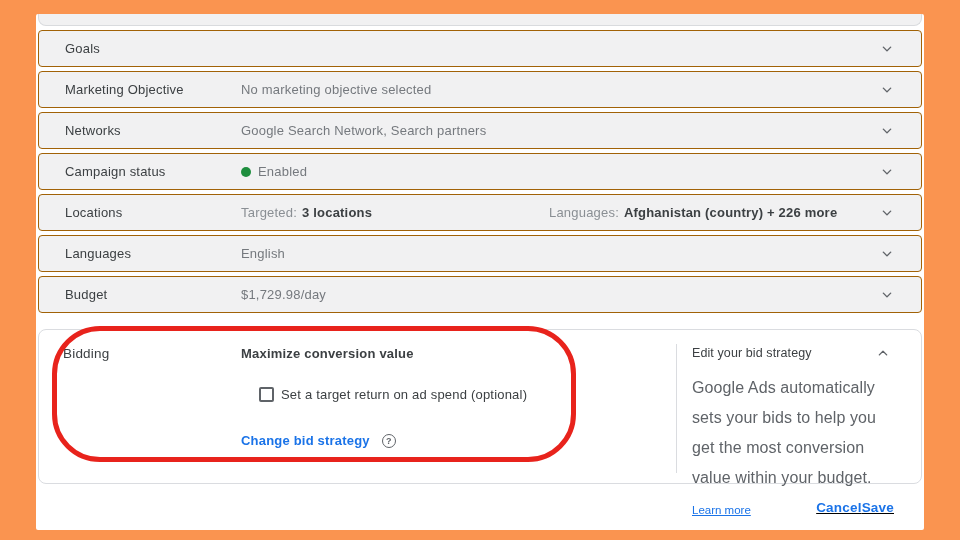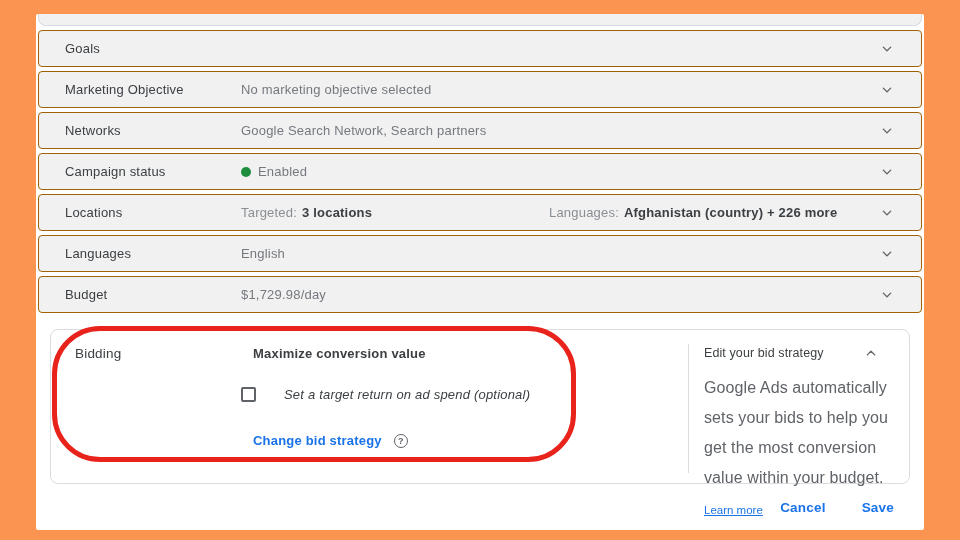--- a/index.html
+++ b/index.html
@@ -29,26 +29,26 @@
   }
   .row-label { width:176px; flex:none; color:#3C4043; }
   .row-value { display:flex; align-items:center; }
   .muted { color:#8A8F94; margin-right:5px; }
   .strong { color:#3C4043; font-weight:700; }
   .excluded-group { position:absolute; left:510px; display:flex; align-items:center; }
   .dot { width:10px; height:10px; border-radius:50%; background:#1E8E3E; margin-right:7px; flex:none; }
   .chev { margin-left:auto; flex:none; display:flex; }
 
   .bidding-card {
-    margin:16px 14px 0; height:155px; background:#FFFFFF;
+    margin:16px 2px 0; height:155px; background:#FFFFFF;
     border:1px solid #DADCE0; border-radius:8px; position:relative;
   }
   .bid-label { position:absolute; left:24px; top:16px; font-size:13.5px; color:#3C4043; letter-spacing:.2px; }
   .bid-strategy { position:absolute; left:202px; top:16px; font-size:13px; font-weight:700; color:#3C4043; letter-spacing:.2px; }
-  .bid-check-row { position:absolute; left:190px; top:57px; display:flex; align-items:center; gap:28px; cursor:pointer;font-style:italic; }
+  .bid-check-row { position:absolute; left:220px; top:57px; display:flex; align-items:center; gap:7px; cursor:pointer; }
   .checkbox { width:15px; height:15px; border:2px solid #5F6368; border-radius:2px; background:#fff; flex:none; }
   .check-label { font-size:13px; color:#3C4043; letter-spacing:.2px; }
   .bid-link-row { position:absolute; left:202px; top:103px; display:flex; align-items:center; gap:12px; }
   .link { color:#1A73E8; font-size:13px; font-weight:700; letter-spacing:.2px; text-decoration:none; cursor:pointer; }
   .help-icon {
     width:14px; height:14px; border:1.5px solid #5F6368; border-radius:50%;
     color:#5F6368; font-size:9px; font-weight:700;
     display:flex; align-items:center; justify-content:center; cursor:pointer;
   }
   .bid-side {
@@ -56,21 +56,21 @@
     border-left:1px solid #DADCE0; padding:2px 0 0 15px;
   }
   .side-title { font-size:12.5px; color:#3C4043; letter-spacing:.1px; }
   .side-body { margin-top:13px; font-size:16px; line-height:30px; color:#5F6368; width:208px; letter-spacing:.1px; }
   .side-link { display:inline-block; margin-top:11px; font-size:11.5px; color:#1A73E8; text-decoration:underline; cursor:pointer; }
   .chevron-up-btn { position:absolute; right:30px; top:15px; display:flex; cursor:pointer; background:none; border:none; }
 
   .footer {
     margin:0 2px; flex:1; background:#FFFFFF;
     display:flex; align-items:center; justify-content:flex-end;
-    gap:36px; padding-right:28px;
+    padding-right:28px;text-decoration:underline;
   }
   .text-btn {
     background:none; border:none; color:#1A73E8;
     font-size:13.5px; font-weight:700; letter-spacing:.2px;
     font-family:inherit; cursor:pointer;
   }
   .red-annotation {
     position:absolute; left:52px; top:326px; width:524px; height:136px;
     border:5px solid #E8231C; border-radius:48px;
     pointer-events:none;

